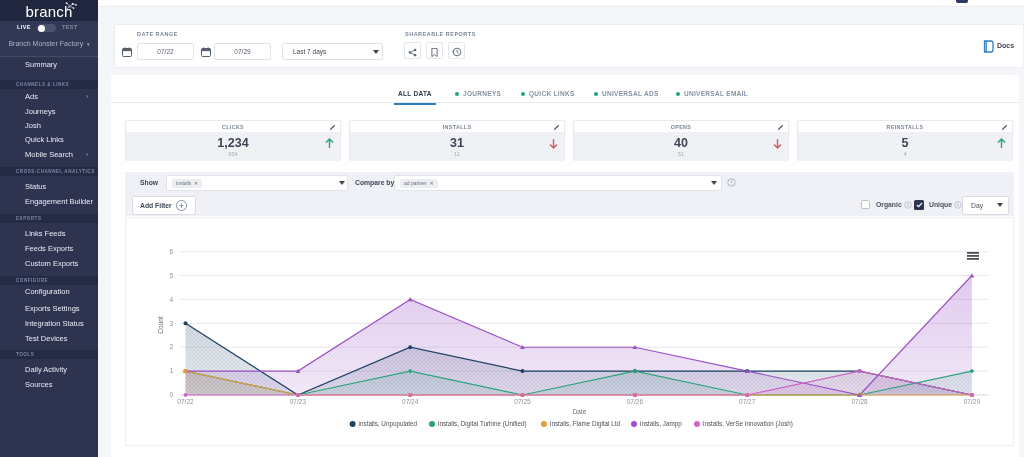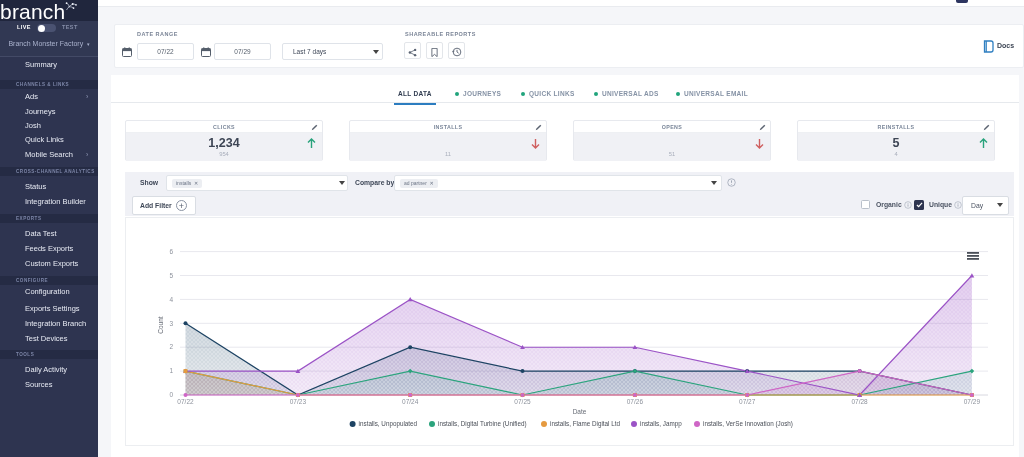--- a/index.html
+++ b/index.html
@@ -1,39 +1,39 @@
 <!DOCTYPE html>
 <html><head><meta charset="utf-8"><style>
 *{margin:0;padding:0;box-sizing:border-box}
 html,body{width:1024px;height:457px;overflow:hidden;background:#fff;font-family:"Liberation Sans",sans-serif;}
 .abs{position:absolute}
 
 #sb{position:absolute;left:0;top:0;width:98px;height:457px;background:#2e3450;z-index:5}
-#sb .logo{position:absolute;left:0;top:0;width:98px;height:21px;background:#20263d;color:#fff;font-size:21px;text-align:left;line-height:23px;letter-spacing:.2px}
+#sb .logo{position:absolute;left:0;top:0;width:98px;height:21px;background:#20263d;color:#fff;font-size:15px;text-align:center;line-height:23px;letter-spacing:.2px}
 #sb .sprig{position:absolute;left:63px;top:1px}
 #sb .toprow{position:absolute;left:0;top:21px;width:98px;height:36px;background:#313853;border-bottom:1px solid #454c66}
 .lt{position:absolute;top:24px;font-size:5.5px;letter-spacing:.4px;font-weight:bold}
 #sb .bmf{position:absolute;left:0;top:40px;width:98px;text-align:center;color:#a9b1cc;font-size:7px}
 .sect{position:absolute;left:0;width:98px;height:9px;background:#252b44;color:#7d86a8;font-size:4.6px;font-weight:bold;letter-spacing:.5px;line-height:10px;padding-left:16px}
 .item{position:absolute;left:0;width:98px;color:#e7eaf3;font-size:7.5px;padding-left:25px;line-height:9px}
 .chev{position:absolute;left:86px;color:#8d95b2;font-size:7px}
 
 #ct{position:absolute;left:98px;top:0;width:926px;height:457px;background:#f5f6f9}
 #topstrip{position:absolute;left:0;top:0;width:926px;height:7px;background:#fff;border-bottom:1px solid #e9ebef}
 #toolbar{position:absolute;left:16px;top:24px;width:910px;height:44px;background:#fff;border:1px solid #eceef2;border-radius:2px}
 .lbl{position:absolute;font-size:5.5px;color:#7a8496;letter-spacing:.5px;font-weight:bold}
 .inp{position:absolute;top:18px;height:17px;background:#fff;border:1px solid #dfe3e9;border-radius:2px;font-size:6.5px;color:#555e6b;text-align:center}
 .icbtn{position:absolute;top:17px;width:17px;height:17px;border:1px solid #e3e6ea;border-radius:2px;background:#fff;text-align:center}
 
 #panel{position:absolute;left:13px;top:75px;width:908px;height:382px;background:#fff}
 #tabs{position:absolute;left:0;top:8px;width:908px;height:20px;border-bottom:1px solid #e6e9ed}
 .tab{position:absolute;top:15px;font-size:6.5px;font-weight:bold;letter-spacing:.3px;color:#8592a5}
 .tdot{position:absolute;top:16.5px;width:4px;height:4px;border-radius:50%;background:#21a47c}
 
-.mcard{position:absolute;top:45px;width:198px;height:41px;border:1px solid #e7e9ee;border-radius:2px;background:#fff}
+.mcard{position:absolute;top:45px;width:216px;height:41px;border:1px solid #e7e9ee;border-radius:2px;background:#fff}
 .mhead{position:absolute;left:0;top:0;width:100%;height:12px;border-bottom:1px solid #eef0f3;font-size:5.3px;color:#7a8699;letter-spacing:.4px;text-align:center;line-height:13px;font-weight:bold}
 .mbody{position:absolute;left:0;top:12px;width:100%;height:28px;background:#f0f1f5}
 .mnum{position:absolute;left:0;top:3px;width:100%;text-align:center;font-size:12.5px;font-weight:bold;color:#3d4554}
 .msub{position:absolute;left:0;top:18px;width:100%;text-align:center;font-size:5.8px;color:#a9afbc}
 .pencil{position:absolute;right:4px;top:3px}
 
 #fband{position:absolute;left:14px;top:97px;width:889px;height:44px;background:#f0f1f6}
 .fbox{position:absolute;top:3px;height:16px;background:#fff;border:1px solid #e0e4e9;border-radius:2px}
 .chip{position:absolute;left:5px;top:3px;height:9px;background:#eceef2;border-radius:2px;font-size:5px;line-height:9px;padding:0 4px;color:#6b7485}
 .blbl{position:absolute;top:7px;font-size:6.8px;font-weight:bold;color:#3e4757}
@@ -62,29 +62,29 @@
 <div style="position:absolute;left:0;top:56px;width:98px;height:1px;background:#434a66"></div>
 <div class="item" style="top:59.5px">Summary</div>
 <div class="sect" style="top:79.5px">CHANNELS &amp; LINKS</div>
 <div class="item" style="top:92.0px">Ads<span class="chev">›</span></div>
 <div class="item" style="top:106.5px">Journeys</div>
 <div class="item" style="top:120.8px">Josh</div>
 <div class="item" style="top:135.2px">Quick Links</div>
 <div class="item" style="top:149.7px">Mobile Search<span class="chev">›</span></div>
 <div class="sect" style="top:167.0px">CROSS-CHANNEL ANALYTICS</div>
 <div class="item" style="top:181.7px">Status</div>
-<div class="item" style="top:196.8px">Integration Builder</div>
+<div class="item" style="top:196.8px">Engagement Builder</div>
 <div class="sect" style="top:214.2px">EXPORTS</div>
-<div class="item" style="top:229.3px">Data Test</div>
+<div class="item" style="top:229.3px">Links Feeds</div>
 <div class="item" style="top:243.9px">Feeds Exports</div>
 <div class="item" style="top:258.5px">Custom Exports</div>
 <div class="sect" style="top:275.8px">CONFIGURE</div>
 <div class="item" style="top:287px">Configuration</div>
 <div class="item" style="top:304.4px">Exports Settings</div>
-<div class="item" style="top:319.0px">Integration Branch</div>
+<div class="item" style="top:319.0px">Integration Status</div>
 <div class="item" style="top:333.6px">Test Devices</div>
 <div class="sect" style="top:349.9px">TOOLS</div>
 <div class="item" style="top:365.0px">Daily Activity</div>
 <div class="item" style="top:379.6px">Sources</div>
 </div>
 <div id="ct">
 <div id="topstrip"></div>
 <div style="position:absolute;right:56px;top:0;width:12px;height:3px;background:#2d3560;border-radius:0 0 2px 2px"></div>
 <div id="toolbar">
   <div class="lbl" style="left:22px;top:6px">DATE RANGE</div>
@@ -154,32 +154,34 @@
             <path d="M4.5 10 V1.5 M1 4.5 L4.5 1 L8 4.5" stroke="#27a27b" stroke-width="1.4" fill="none"></path>
           </svg>
         </div>
       </div>
 <div class="mcard" style="left:238px">
         <div class="mhead">INSTALLS</div>
         <svg class="pencil" width="7" height="7" viewBox="0 0 10 10">
           <path d="M1 9 L2 6.5 L7.5 1 L9 2.5 L3.5 8 Z" fill="#5a6270"></path>
         </svg>
         <div class="mbody">
+          <div class="mnum">31</div>
           <div class="msub">11</div>
           <svg class="abs" style="right:6px;top:5px" width="9" height="11" viewBox="0 0 9 11">
             <path d="M4.5 1 V9.5 M1 6.5 L4.5 10 L8 6.5" stroke="#cf5f5f" stroke-width="1.4" fill="none"></path>
           </svg>
         </div>
       </div>
 <div class="mcard" style="left:462px">
         <div class="mhead">OPENS</div>
         <svg class="pencil" width="7" height="7" viewBox="0 0 10 10">
           <path d="M1 9 L2 6.5 L7.5 1 L9 2.5 L3.5 8 Z" fill="#5a6270"></path>
         </svg>
         <div class="mbody">
+          <div class="mnum">40</div>
           <div class="msub">51</div>
           <svg class="abs" style="right:6px;top:5px" width="9" height="11" viewBox="0 0 9 11">
             <path d="M4.5 1 V9.5 M1 6.5 L4.5 10 L8 6.5" stroke="#cf5f5f" stroke-width="1.4" fill="none"></path>
           </svg>
         </div>
       </div>
 <div class="mcard" style="left:686px">
         <div class="mhead">REINSTALLS</div>
         <svg class="pencil" width="7" height="7" viewBox="0 0 10 10">
           <path d="M1 9 L2 6.5 L7.5 1 L9 2.5 L3.5 8 Z" fill="#5a6270"></path>

